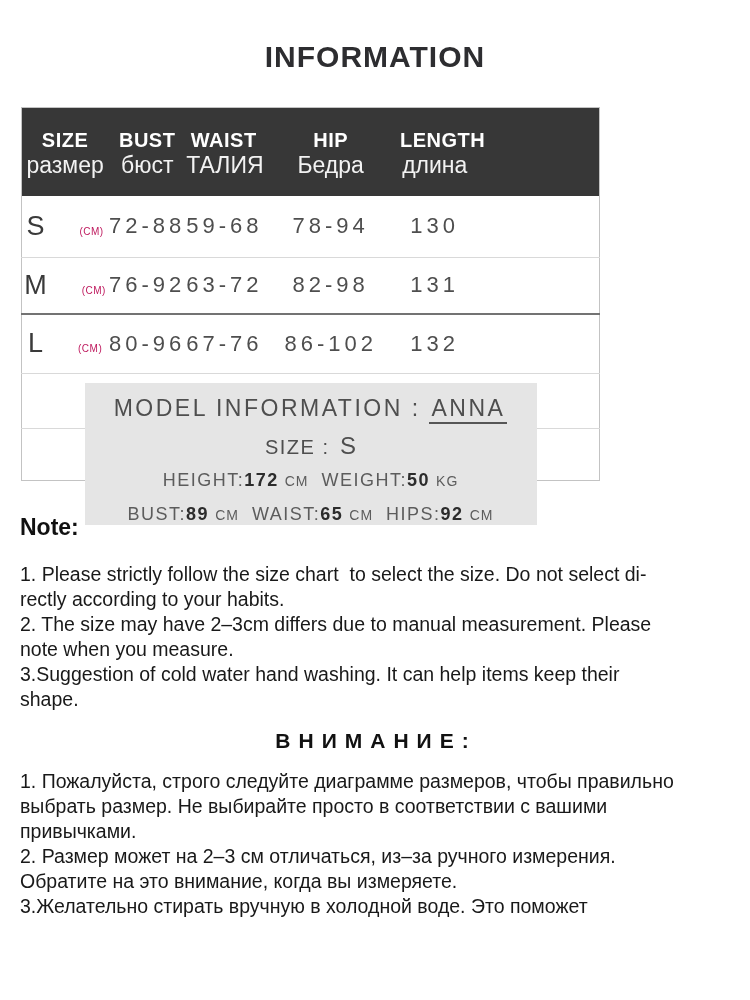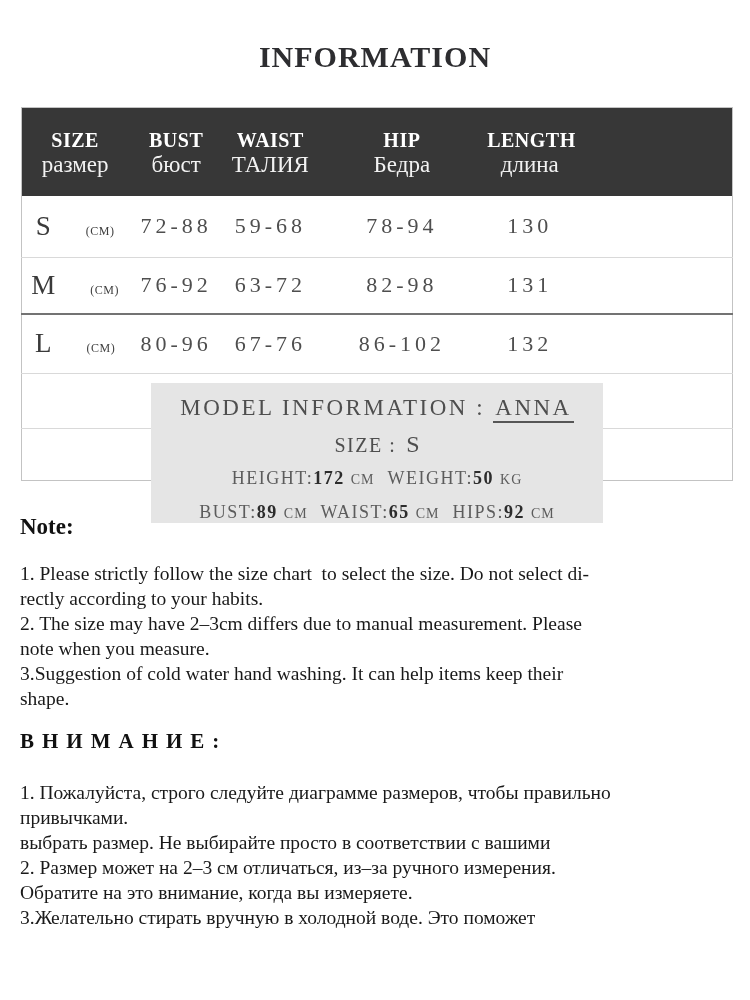--- a/index.html
+++ b/index.html
@@ -1,45 +1,45 @@
 <!DOCTYPE html>
 <html><head>
 <meta charset="utf-8">
 <style>
   html,body { margin:0; padding:0; background:#ffffff; }
   .canvas {
     position:relative; width:750px; height:1000px; overflow:hidden;
-    background:#ffffff; font-family:Liberation Serif, serif;
+    background:#ffffff; font-family:Liberation Sans, sans-serif;
     color:#1a1a1a;
     border-radius:27px;
   }
   
   .page-title {
     position:absolute; top:40px; left:0; width:100%; margin:0;
     text-align:center; font-size:30px; font-weight:bold; letter-spacing:1px;
     color:#2d2d30;
   }
   
-  .table-wrap { position:absolute; top:107px; left:21px; width:712px; }
+  .table-wrap { position:absolute; top:107px; left:21px; width:579px; }
   table.size-table {
     width:100%; border-collapse:collapse; table-layout:fixed;
     border:1px solid #c3c3c3;
   }
   thead tr { height:88px; background:#373737; }
   th { font-weight:normal; padding:0; vertical-align:middle; }
   .h-en { color:#ffffff; font-size:20px; font-weight:bold; letter-spacing:0.5px; line-height:26px; }
   .h-ru { color:#f2f2f2; font-size:23px; line-height:24px; }
   tbody td { text-align:center; vertical-align:middle; white-space:nowrap; padding:0; }
   tr.row-s { height:62px; border-bottom:1px solid #d9d9d9; }
   tr.row-m { height:56px; border-bottom:2px solid #737373; }
   tr.row-l { height:60px; border-bottom:1px solid #d9d9d9; }
   tr.row-e1 { height:55px; border-bottom:1px solid #d9d9d9; }
   tr.row-e2 { height:52px; }
   .sz   { font-size:27px; color:#3a3a3a; }
-  .unit { font-size:12px; color:#404040; letter-spacing:0.5px;padding-left:35px; }
+  .unit { font-size:10px; color:#be185d; letter-spacing:0.5px;padding-left:35px; }
   .num  { font-size:22px; color:#4e4e4e; letter-spacing:4px; }
   
   .model-box {
     position:absolute; top:276px; left:50%; transform:translateX(-50%);
     width:452px; background:#e5e5e5; text-align:center; padding-top:12px;
     z-index:2;
   }
   .m-line1 { font-size:23px; color:#4e4e4e; letter-spacing:2.5px; white-space:nowrap; }
   .m-name  { border-bottom:2px solid #565656; padding:0 2px 1px; }
   .m-line2 { margin-top:10px; color:#4e4e4e; white-space:nowrap; }
@@ -48,23 +48,23 @@
   .m-line3 { margin-top:10px; white-space:nowrap; }
   .m-line4 { margin-top:13px; white-space:nowrap; }
   .m-lab { font-size:18px; color:#5c5c5c; letter-spacing:1.5px; }
   .m-val { font-size:18px; color:#2c2c2c; font-weight:bold; letter-spacing:1.5px; }
   .m-unit{ font-size:14px; color:#5c5c5c; letter-spacing:1px; margin-left:6px; margin-right:13px; }
   .m-unit:last-child { margin-right:0; }
   
   .notes-en { position:absolute; top:514px; left:20px; width:712px; }
   .notes-ru { position:absolute; top:729px; left:20px; width:712px; }
   .note-heading { margin:0; font-size:23px; font-weight:bold; color:#111111; }
-  .ru-heading   { margin:0; font-size:21px; font-weight:bold; color:#111111; letter-spacing:8px; }
+  .ru-heading   { margin:0; font-size:21px; font-weight:bold; color:#111111; letter-spacing:8px;text-align:center; }
   .notes-en .note-para { margin-top:21px; }
-  .notes-ru .note-para { margin-top:26px; }
+  .notes-ru .note-para { margin-top:16px; }
   .note-line { font-size:19.5px; line-height:25px; color:#191919; white-space:pre; }
 </style>
 </head>
 <body>
 
 <div class="canvas">
 
   <h1 class="page-title">INFORMATION</h1>
 
   <div class="table-wrap">
@@ -169,21 +169,21 @@
       <div class="note-line">note when you measure.</div>
       <div class="note-line">3.Suggestion of cold water hand washing. It can help items keep their</div>
       <div class="note-line">shape.</div>
     </div>
   </div>
 
   <div class="notes-ru">
     <h2 class="ru-heading">ВНИМАНИЕ:</h2>
     <div class="note-para">
       <div class="note-line">1. Пожалуйста, строго следуйте диаграмме размеров, чтобы правильно</div>
+      <div class="note-line">выбрать размер. Не выбирайте просто в соответствии с вашими</div>
       <div class="note-line">привычками.</div>
-      <div class="note-line">выбрать размер. Не выбирайте просто в соответствии с вашими</div>
       <div class="note-line">2. Размер может на 2–3 см отличаться, из–за ручного измерения.</div>
       <div class="note-line">Обратите на это внимание, когда вы измеряете.</div>
       <div class="note-line">3.Желательно стирать вручную в холодной воде. Это поможет</div>
     </div>
   </div>
 
 </div>
 
 </body></html>

